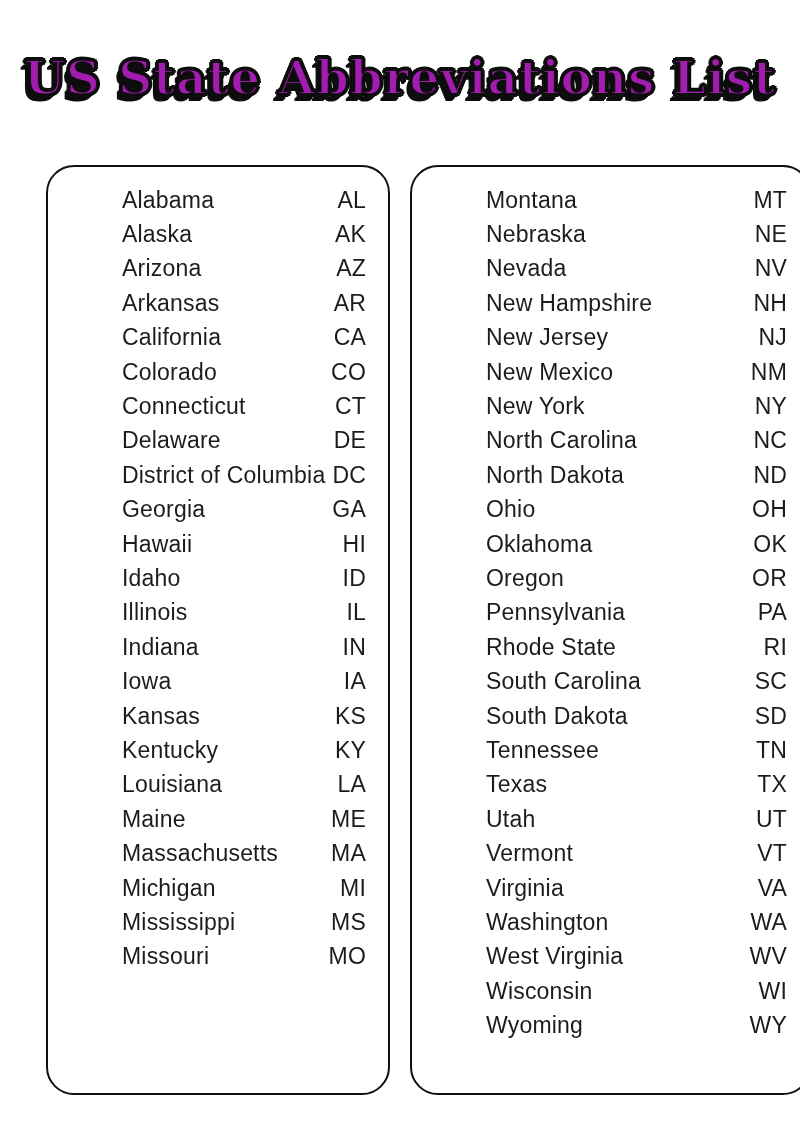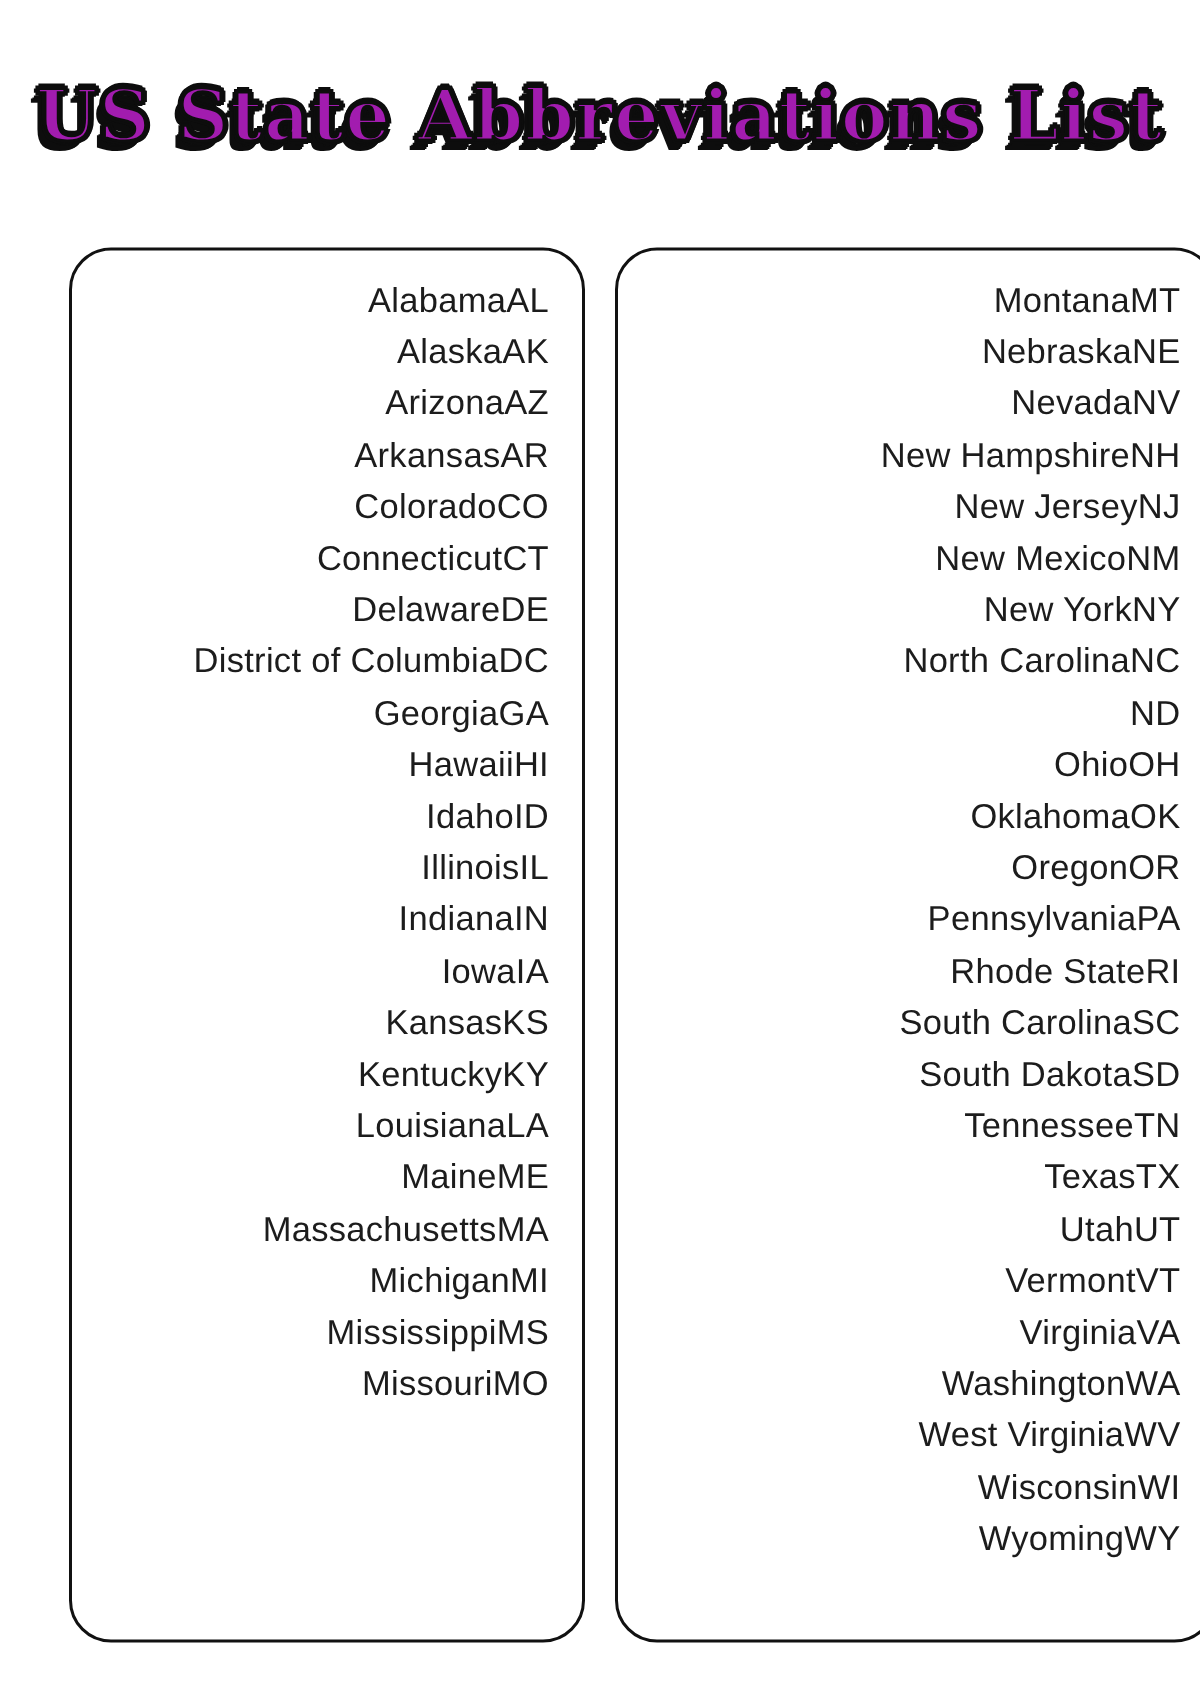--- a/index.html
+++ b/index.html
@@ -41,21 +41,21 @@
     border-radius: 28px;
     background: #ffffff;
     padding: 16px 22px 0 30px;
   }
   .panel.left  { left: 46px;  width: 344px; }
   .panel.right { left: 410px; width: 401px; }
   .row {
     height: 34.4px;
     display: flex;
     align-items: center;
-    justify-content: flex-end;
+    justify-content: space-between;
     margin-left: 44px;
   }
   .state-name, .state-abbr {
     font-size: 23px;
     color: #1c1c1c;
     letter-spacing: 0.2px;
     white-space: nowrap;
   }
 </style>
 </head>
@@ -78,20 +78,24 @@
   <div class="row">
     <span class="state-name">Arizona</span>
     <span class="state-abbr">AZ</span>
   </div>
 
   <div class="row">
     <span class="state-name">Arkansas</span>
     <span class="state-abbr">AR</span>
   </div>
 
+  <div class="row">
+    <span class="state-name">California</span>
+    <span class="state-abbr">CA</span>
+  </div>
 
   <div class="row">
     <span class="state-name">Colorado</span>
     <span class="state-abbr">CO</span>
   </div>
 
   <div class="row">
     <span class="state-name">Connecticut</span>
     <span class="state-abbr">CT</span>
   </div>
@@ -214,20 +218,21 @@
     <span class="state-name">New York</span>
     <span class="state-abbr">NY</span>
   </div>
 
   <div class="row">
     <span class="state-name">North Carolina</span>
     <span class="state-abbr">NC</span>
   </div>
 
   <div class="row">
+    <span class="state-name">North Dakota</span>
     <span class="state-abbr">ND</span>
   </div>
 
   <div class="row">
     <span class="state-name">Ohio</span>
     <span class="state-abbr">OH</span>
   </div>
 
   <div class="row">
     <span class="state-name">Oklahoma</span>

